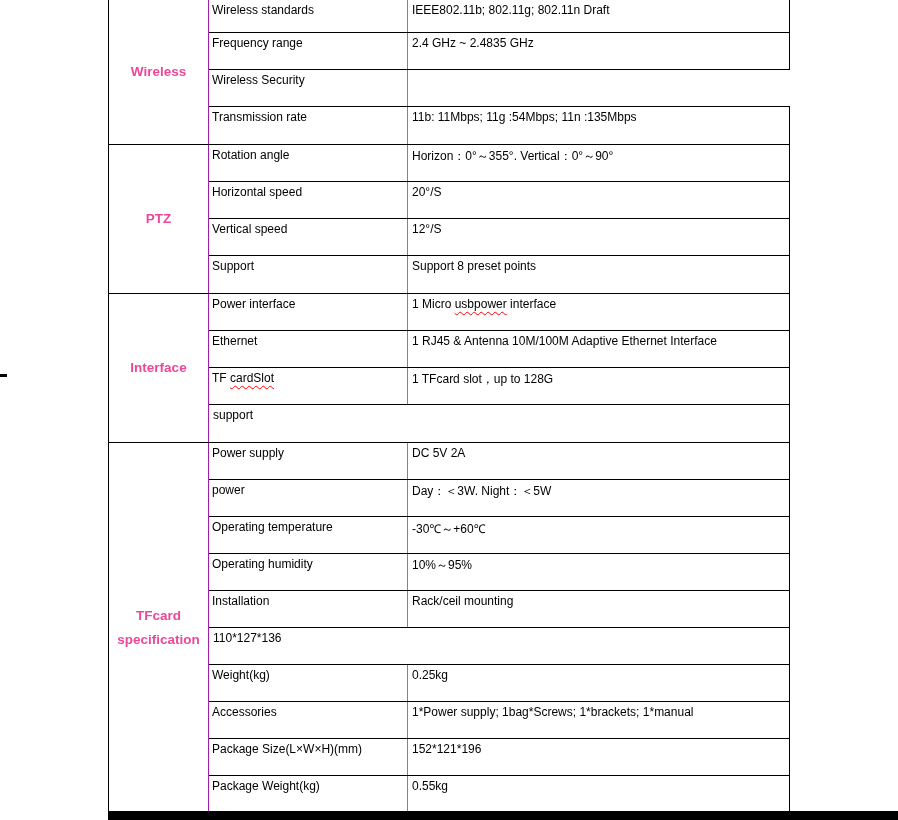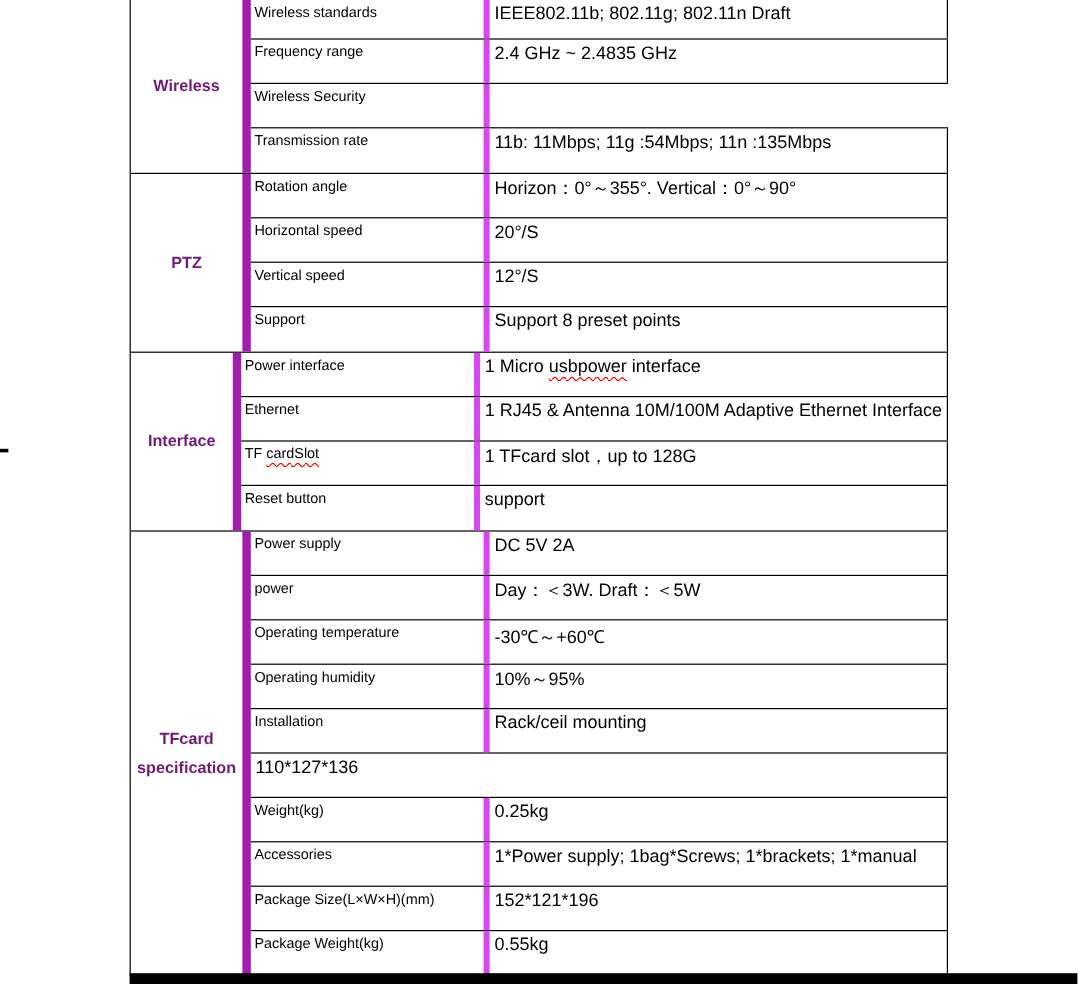--- a/index.html
+++ b/index.html
@@ -19,48 +19,48 @@
     left: 108px; top: 0;
     width: 682px;
     border-left: 1px solid #000;
   }
   .section {
     display: flex;
     border-bottom: 1px solid #000;
   }
   .cat-cell {
     width: 100px;
-    border-right: 7px solid #a21caf;
+    border-right: 1px solid #a21caf;
     display: flex;
     align-items: center;
     justify-content: center;
     text-align: center;
     font-weight: bold;
     font-size: 13.5px;
     line-height: 1.8;
-    color: #701a75;
+    color: #ec4899;
     padding: 0 4px;
   }
   .rows { flex: 1; display: flex; flex-direction: column; }
   .row { display: flex; height: 37px; }
   .row:not(:last-child) { border-bottom: 1px solid #000; }
   .section:first-child .row:first-child { height: 33px; }
   .name {
     width: 199px;
-    border-right: 5px solid #d946ef;
+    border-right: 1px solid #d946ef;
     font-size: 12px;
     color: #000;
     padding: 3px 4px 0 3px;
     overflow: hidden;
     white-space: nowrap;
   }
   .value {
     flex: 1;
     border-right: 1px solid #000;
-    font-size: 15px;
+    font-size: 12px;
     color: #000;
     padding: 3px 4px 0 4px;
     overflow: hidden;
     white-space: nowrap;
   }
   .spell {
     text-decoration: underline wavy #ff0000 1px;
     text-underline-offset: 3px;
   }
   .bottom-bar {
@@ -132,35 +132,34 @@
           </div>
           <div class="row">
             <div class="name">Ethernet</div>
             <div class="value">1 RJ45 &amp; Antenna 10M/100M Adaptive Ethernet Interface</div>
           </div>
           <div class="row">
             <div class="name">TF <span class="spell">cardSlot</span></div>
             <div class="value">1 TFcard slot，up to 128G</div>
           </div>
           <div class="row">
-            <div class="name">Reset button</div>
             <div class="value">support</div>
           </div>
         </div>
       </div>
       <div class="section">
         <div class="cat-cell">TFcard specification</div>
         <div class="rows">
           <div class="row">
             <div class="name">Power supply</div>
             <div class="value">DC 5V 2A</div>
           </div>
           <div class="row">
             <div class="name">power</div>
-            <div class="value">Day：＜3W. Draft：＜5W</div>
+            <div class="value">Day：＜3W. Night：＜5W</div>
           </div>
           <div class="row">
             <div class="name">Operating temperature</div>
             <div class="value">-30℃～+60℃</div>
           </div>
           <div class="row">
             <div class="name">Operating humidity</div>
             <div class="value">10%～95%</div>
           </div>
           <div class="row">

